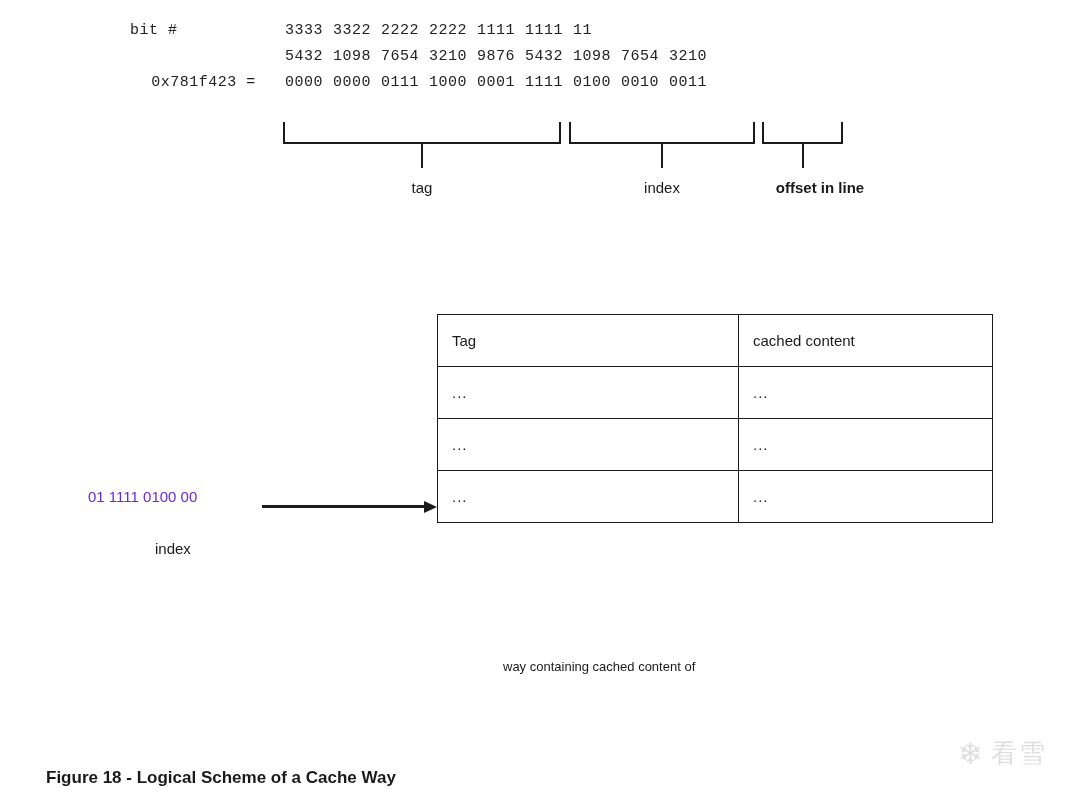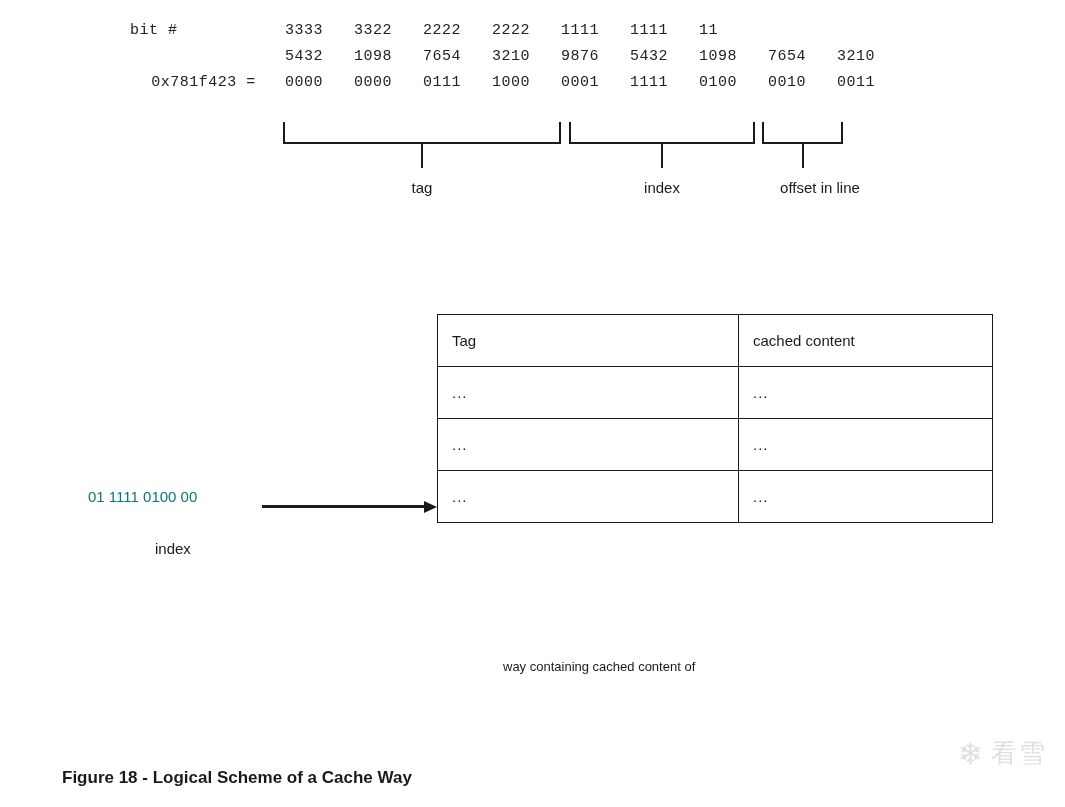--- a/index.html
+++ b/index.html
@@ -38,21 +38,20 @@
     width: 155px;
     text-align: left;
   }
   .bit-label.right {
     text-align: center;
     padding-right: 8px;
     width: 147px;
   }
   .bit-groups {
     display: flex;
-    gap: 21px;
   }
   .bit-groups span {
     width: 48px;
     display: inline-block;
   }
 
   
   #brackets {
     position: absolute;
     left: 283px;
@@ -110,21 +109,21 @@
     font-size: 13px;
     letter-spacing: 1px;
   }
 
   
   #index-pointer {
     position: absolute;
     left: 88px;
     top: 488px;
     font-size: 15px;
-    color: #0f766e;
+    color: #6d28d9;
     white-space: nowrap;
   }
   #index-pointer-label {
     position: absolute;
     left: 155px;
     top: 540px;
     font-size: 15px;
     color: #1a1a1a;
   }
   #arrow {
@@ -159,21 +158,21 @@
     left: 503px;
     top: 652px;
     font-size: 13px;
     line-height: 30px;
     color: #1a1a1a;
   }
 
   
   #figure-caption {
     position: absolute;
-    left: 62px;
+    left: 46px;
     top: 768px;
     font-size: 17px;
     font-weight: bold;
     color: #1a1a1a;
   }
 
   
   #watermark {
     position: absolute;
     right: 18px;
@@ -253,21 +252,21 @@
   <div class="field-label" style="left:139px;">tag</div>
 
   <div class="bracket" style="left:286px; width:186px;">
     <div class="stem"></div>
   </div>
   <div class="field-label" style="left:379px;">index</div>
 
   <div class="bracket" style="left:479px; width:81px;">
     <div class="stem"></div>
   </div>
-  <div class="field-label" style="left:537px;">offset in line</div>
+  <div class="field-label" style="left:537px;font-weight:bold;">offset in line</div>
 </div>
 
 <table id="cache-table">
   <tbody>
     <tr>
       <td class="col-tag">Tag</td>
       <td class="col-content">cached content</td>
     </tr>
     <tr>
       <td class="col-tag ellipsis-cell">...</td>

